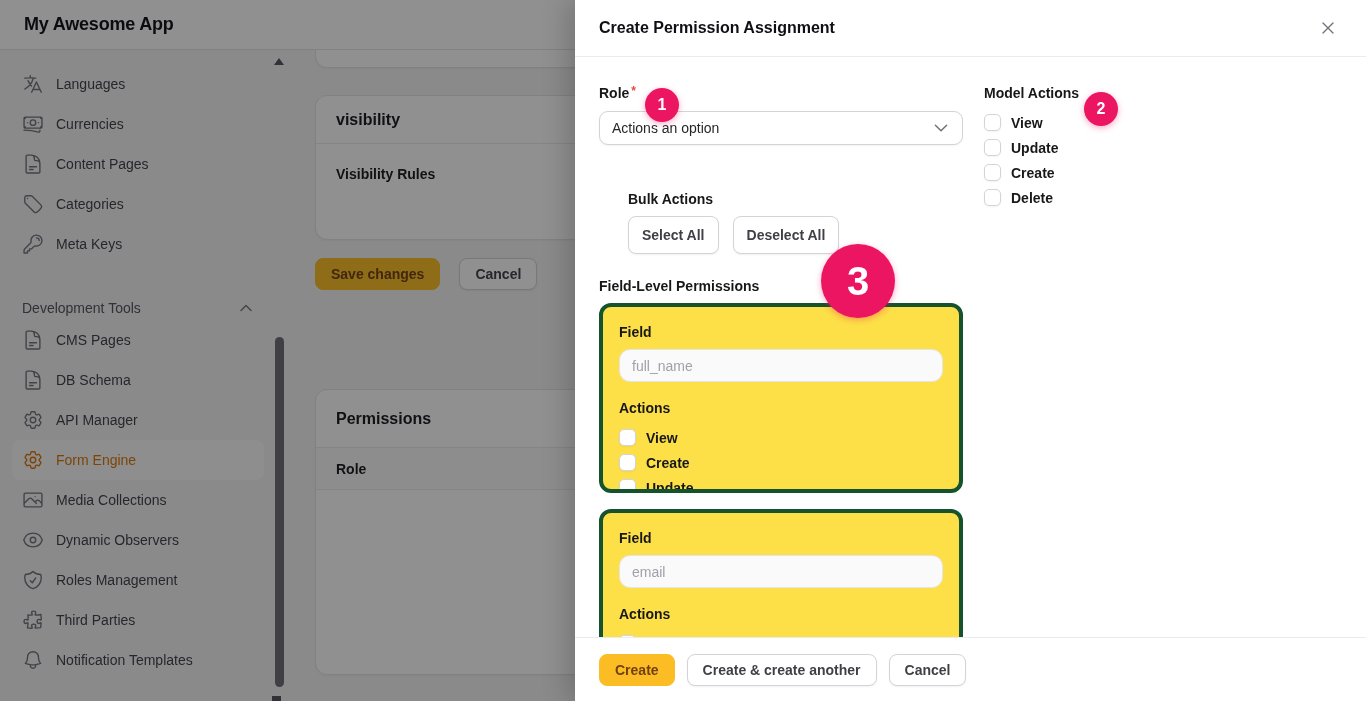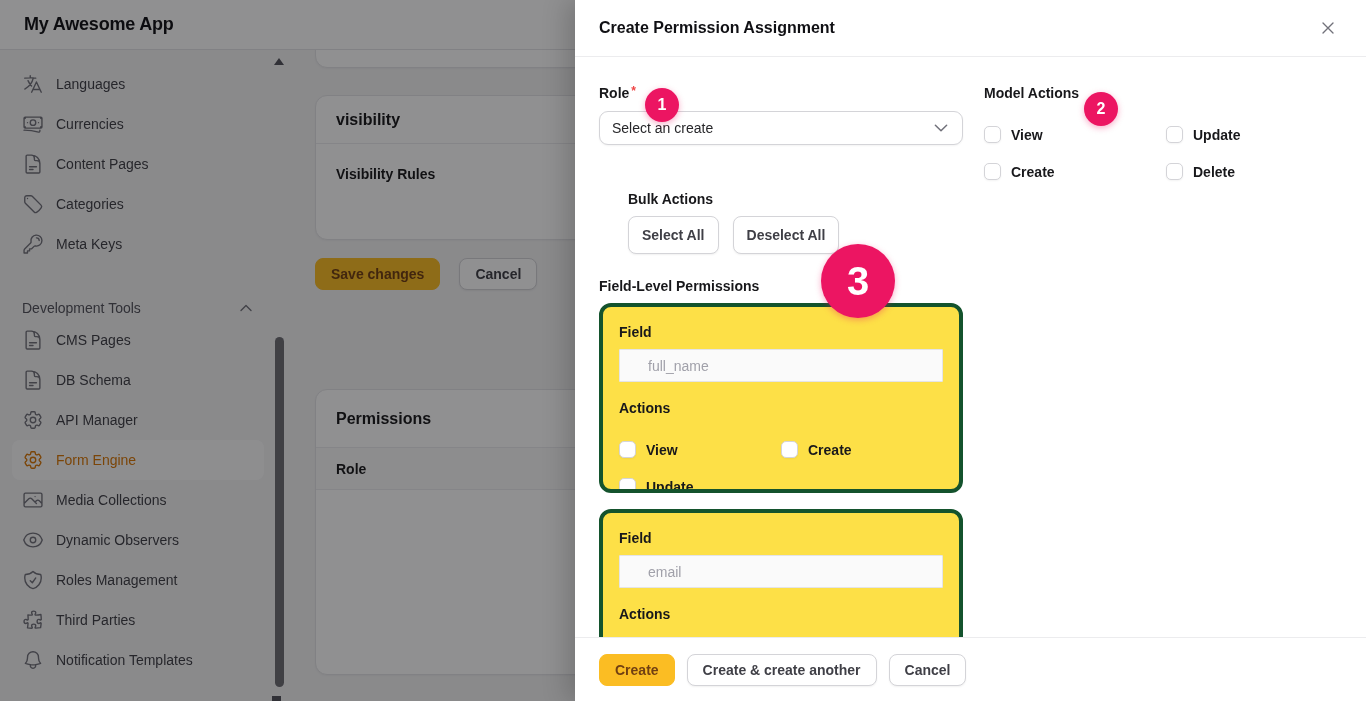--- a/index.html
+++ b/index.html
@@ -72,34 +72,34 @@
     padding:28px 24px; overflow:hidden; }
   .form-grid { display:grid; grid-template-columns:364px 364px; column-gap:21px; }
   .col2 { grid-column:2; grid-row:1 / span 3; }
   .flabel { display:block; font-size:14px; font-weight:600; color:#18181b; line-height:17px; }
   .req { color:#ef4444; font-size:12px; position:relative; top:-3px; margin-left:2px; }
   .select { margin-top:8px; height:34px; border:1px solid #d4d4d8; border-radius:9px;
     background:#fff; display:flex; align-items:center; justify-content:space-between;
     padding:0 12px; font-size:14px; font-weight:500; color:#27272a; cursor:pointer;
     box-shadow:0 1px 2px rgba(0,0,0,.05); }
   .select .ic { width:18px; height:18px; color:#71717a; }
-  .cb-grid { margin-top:24px; display:grid; grid-template-columns:1fr 1fr; row-gap:20px; }
+  .cb-grid { margin-top:12px; display:grid; grid-template-columns:1fr; row-gap:8px; }
   .cb { display:flex; align-items:center; gap:10px; cursor:pointer; }
   .cb-box { width:17px; height:17px; border:1px solid #d4d4d8; border-radius:5px;
     background:#fff; box-shadow:0 1px 2px rgba(0,0,0,.05); flex:none; }
   .cb-label { font-size:14px; font-weight:600; color:#18181b; }
   .grp-bulk { margin-top:46px;margin-left:29px; }
   .btn-row { margin-top:8px; display:flex; gap:14px; }
   .btn-sm { height:31px; padding:18px 13px; }
   .grp-fieldperms { margin-top:24px; }
   .fp-card { margin-top:8px; border:4px solid #14532d; border-radius:12px; background:#fde047;
     padding:17px 16px; height:190px; overflow:hidden; }
   .fp-card + .fp-card { margin-top:16px; }
   .fp-input { display:block; width:100%; margin-top:8px; height:33px; border:1px solid #e4e4e7;
-    border-radius:1px; background:#fafafa; padding:0 28px; font-family:inherit; font-size:14px;
+    border-radius:11px; background:#fafafa; padding:0 12px; font-family:inherit; font-size:14px;
     color:#18181b; outline:none; }
   .fp-input::placeholder { color:#a1a1aa; }
   .fp-actions { margin-top:18px; }
   .modal-footer { position:absolute; bottom:0; left:0; right:0; height:64px; background:#fff;
     border-top:1px solid #ececee; display:flex; align-items:center; gap:12px; padding:0 24px; }
 
   
   .badge { position:absolute; background:#ec1562; color:#fff; border-radius:50%;
     display:flex; align-items:center; justify-content:center; font-weight:700; z-index:25;
     box-shadow:0 2px 6px rgba(236,21,98,.35); }
@@ -299,21 +299,21 @@
           </svg>
       </button>
     </header>
 
     <div class="modal-content">
       <div class="form-grid">
 
         <div>
           <label class="flabel"><span>Role</span><span class="req">*</span></label>
           <div class="select">
-            <span>Select an create</span>
+            <span>Actions an option</span>
             <svg class="ic">
                 <use href="#i-chevdown"></use>
               </svg>
           </div>
         </div>
 
         <div class="col2">
           <label class="flabel">Model Actions</label>
           <div class="cb-grid">
             <label class="cb">

